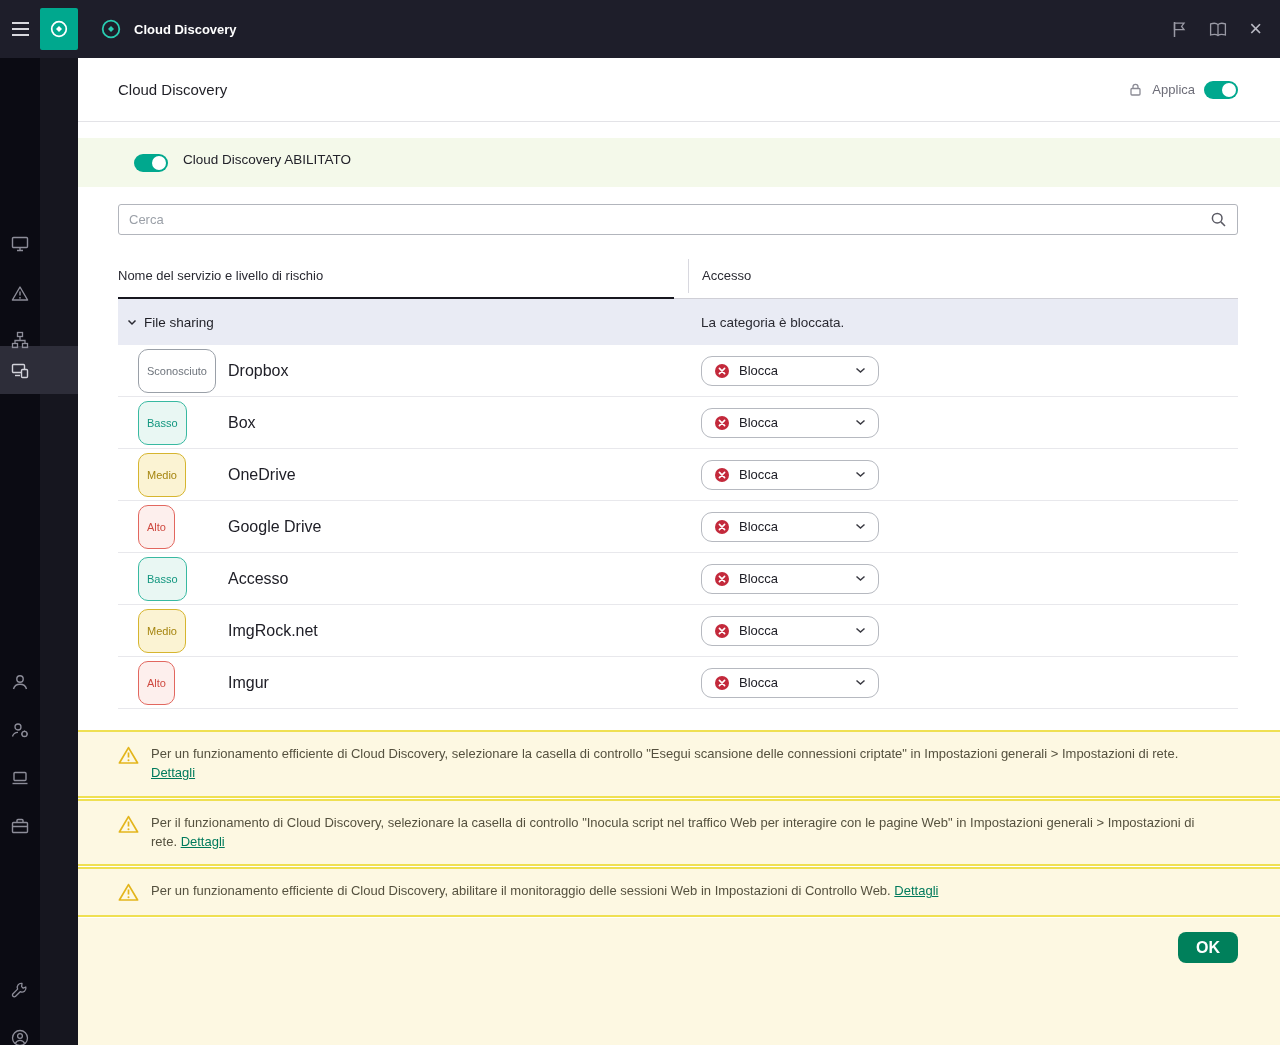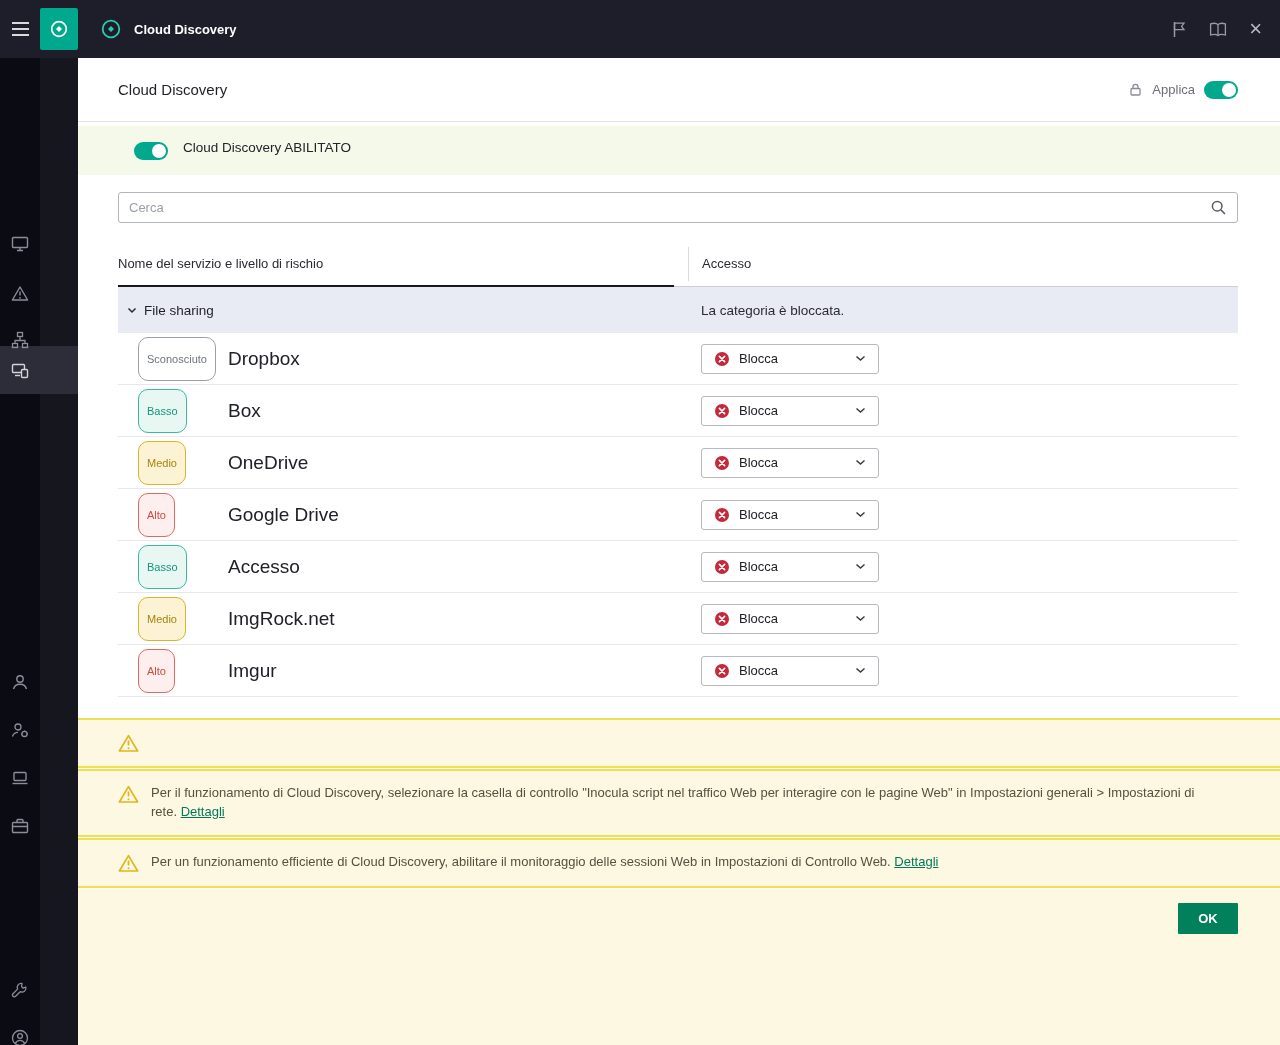--- a/index.html
+++ b/index.html
@@ -34,21 +34,21 @@
     padding:0 42px 0 40px; border-bottom:1px solid #e3e3e7; }
   .page-title { font-size:15px; color:#1f1f26; }
   .ph-right { margin-left:auto; display:flex; align-items:center; gap:9px; }
   .apply-label { color:#6d6d78; font-size:13px; }
 
   .toggle { width:34px; height:18px; border-radius:9px; background:#00a88e;
     position:relative; cursor:pointer; flex:0 0 auto; }
   .toggle::after { content:""; position:absolute; top:2px; right:2px; width:14px; height:14px;
     border-radius:50%; background:#fff; }
 
-  .enabled-banner { background:#f4f9ea; margin-top:4px; padding:14px 42px 14px 56px;
+  .enabled-banner { background:#f4f9ea; margin-top:16px; padding:14px 42px 14px 56px;
     display:flex; gap:15px; }
   .eb-text { max-width:680px; }
   .eb-title { font-size:13.5px; color:#23232b; margin-bottom:6px; }
   .eb-desc { font-size:11.5px; line-height:1.4; color:#939c85; }
 
   .search-wrap { margin:17px 42px 18px 40px; height:31px; border:1px solid #b2b5bc;
     border-radius:3px; display:flex; align-items:center; padding:0 10px;gap:8px; }
   .search-wrap input { flex:1; border:none; outline:none; font-size:13px;
     font-family:"Liberation Sans", sans-serif; color:#333; background:transparent; }
   .search-wrap input::placeholder { color:#9ba0a8; }
@@ -72,41 +72,41 @@
 
   .srow { display:flex; align-items:center; height:52px; border-bottom:1px solid #e8e8ec; }
   .cell-name { flex:0 0 570px; display:flex; align-items:center; padding-left:20px; }
   .badge-wrap { width:90px; }
   .badge { display:inline-block; padding:15px 8px; font-size:11px; border-radius:10px;
     border:1px solid; white-space:nowrap; }
   .badge[data-level="unknown"] { color:#6e747c; border-color:#9aa0a8; background:#fff; }
   .badge[data-level="low"]     { color:#12967f; border-color:#38b9a1; background:#e9f7f3; }
   .badge[data-level="medium"]  { color:#a5850f; border-color:#d6b52f; background:#fbf3d3; }
   .badge[data-level="high"]    { color:#cf4a41; border-color:#e2675f; background:#fdefed; }
-  .svc { font-size:19px; color:#202028; }
+  .svc { font-size:16px; color:#202028; }
   .cell-access { flex:1; padding-left:13px; }
-  .select { width:178px; height:30px; border:1px solid #b6b9c0; border-radius:3px;
+  .select { width:178px; height:30px; border:1px solid #b6b9c0; border-radius:11px;
     display:flex; align-items:center; gap:9px; padding:0 12px; cursor:pointer; background:#fff; }
   .select .lbl { flex:1; font-size:13px; color:#202028; }
 
   .details-row { height:52px; display:flex; align-items:center; justify-content:center; }
   .details-btn { background:#3b6cb8; color:#fff; border:none; height:31px; padding:0 16px;
     border-radius:3px; font-size:13px; font-weight:bold; cursor:pointer;
     font-family:"Liberation Sans", sans-serif; }
 
   .warnings { margin-top:21px; }
   .warn { background:#fdf8e2; border-top:2px solid #efe052; border-bottom:2px solid #efe052;
     padding:13px 60px 13px 40px; display:flex; gap:12px; margin-bottom:1px; }
   .warn-text { font-size:13px; line-height:1.45; color:#55513f; max-width:1080px; }
   .warn a { color:#007a5c; }
 
   .footer { flex:1; background:#fdf8e2; display:flex; justify-content:flex-end;
     padding:14px 42px; }
   .ok-btn { background:#00805b; color:#fff; border:none; width:60px; height:31px;
-    border-radius:1px; font-size:13px; font-weight:bold; cursor:pointer;
+    border-radius:8px; font-size:16px; font-weight:bold; cursor:pointer;
     font-family:"Liberation Sans", sans-serif; align-self:flex-start; }
 
   svg { display:block; }
 </style>
 </head>
 <body>
 
 <div class="topbar">
   <div class="hamburger">
       <i></i>
@@ -394,20 +394,22 @@
 
   </div>
 
   <div class="warnings">
     <div class="warn">
       <svg width="21" height="19" viewBox="0 0 21 19" style="flex:0 0 auto;margin-top:1px">
         <path d="M10.5 1.6 19.6 17H1.4Z" fill="none" stroke="#e3b51c" stroke-width="1.7" stroke-linejoin="round"></path>
         <path d="M10.5 6.5v5" stroke="#e3b51c" stroke-width="1.7"></path>
           <circle cx="10.5" cy="14.2" r="1" fill="#e3b51c"></circle>
       </svg>
+      <div class="warn-text"><span>Per un funzionamento efficiente di Cloud Discovery, selezionare la casella di controllo "Esegui scansione delle connessioni criptate" in Impostazioni generali &gt; Impostazioni di rete.</span>
+        <a href="#">Dettagli</a></div>
     </div>
     <div class="warn">
       <svg width="21" height="19" viewBox="0 0 21 19" style="flex:0 0 auto;margin-top:1px">
         <path d="M10.5 1.6 19.6 17H1.4Z" fill="none" stroke="#e3b51c" stroke-width="1.7" stroke-linejoin="round"></path>
         <path d="M10.5 6.5v5" stroke="#e3b51c" stroke-width="1.7"></path>
           <circle cx="10.5" cy="14.2" r="1" fill="#e3b51c"></circle>
       </svg>
       <div class="warn-text"><span>Per il funzionamento di Cloud Discovery, selezionare la casella di controllo "Inocula script nel traffico Web per interagire con le pagine Web" in Impostazioni generali &gt; Impostazioni di rete.</span>
         <a href="#">Dettagli</a></div>
     </div>

